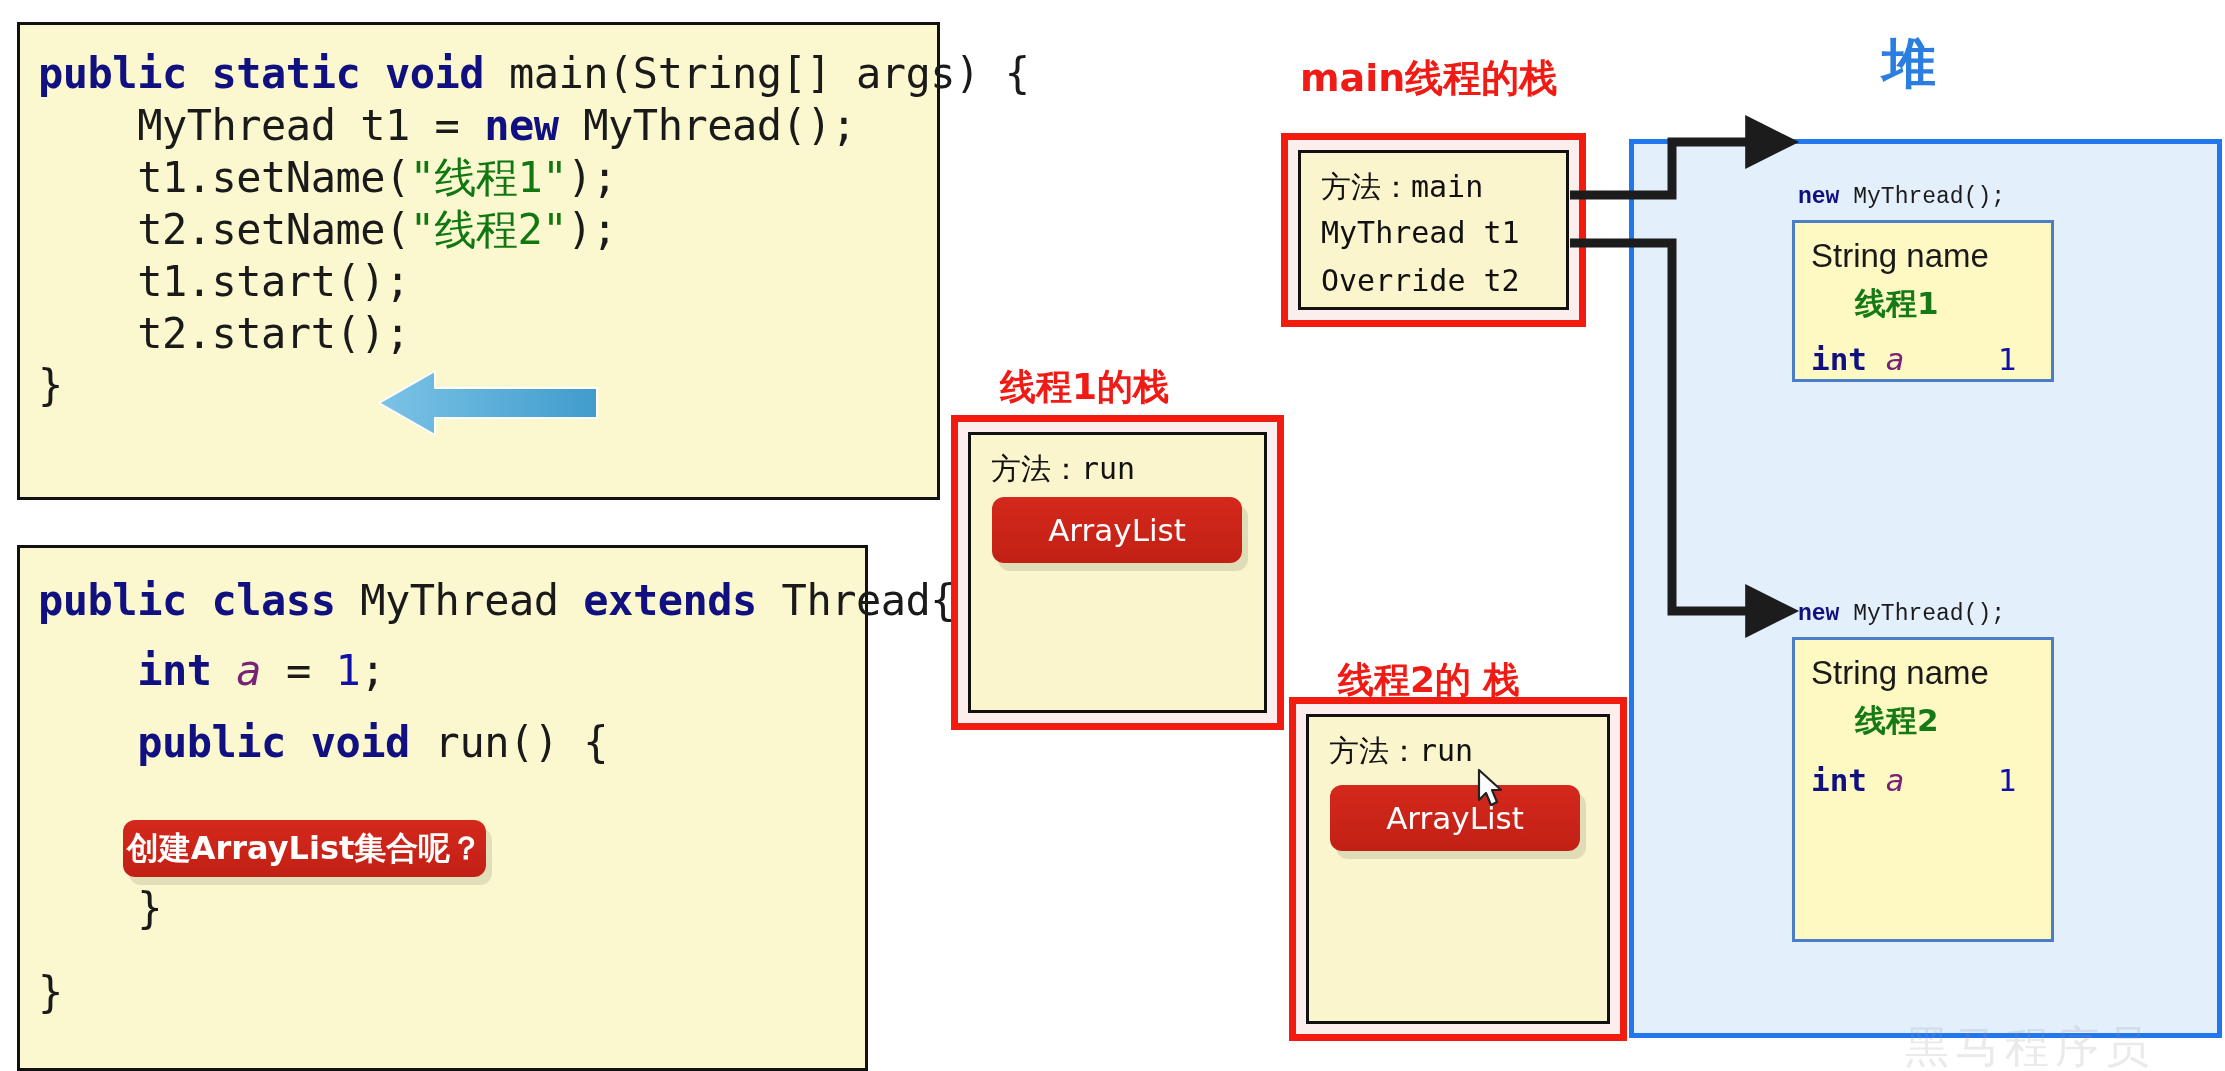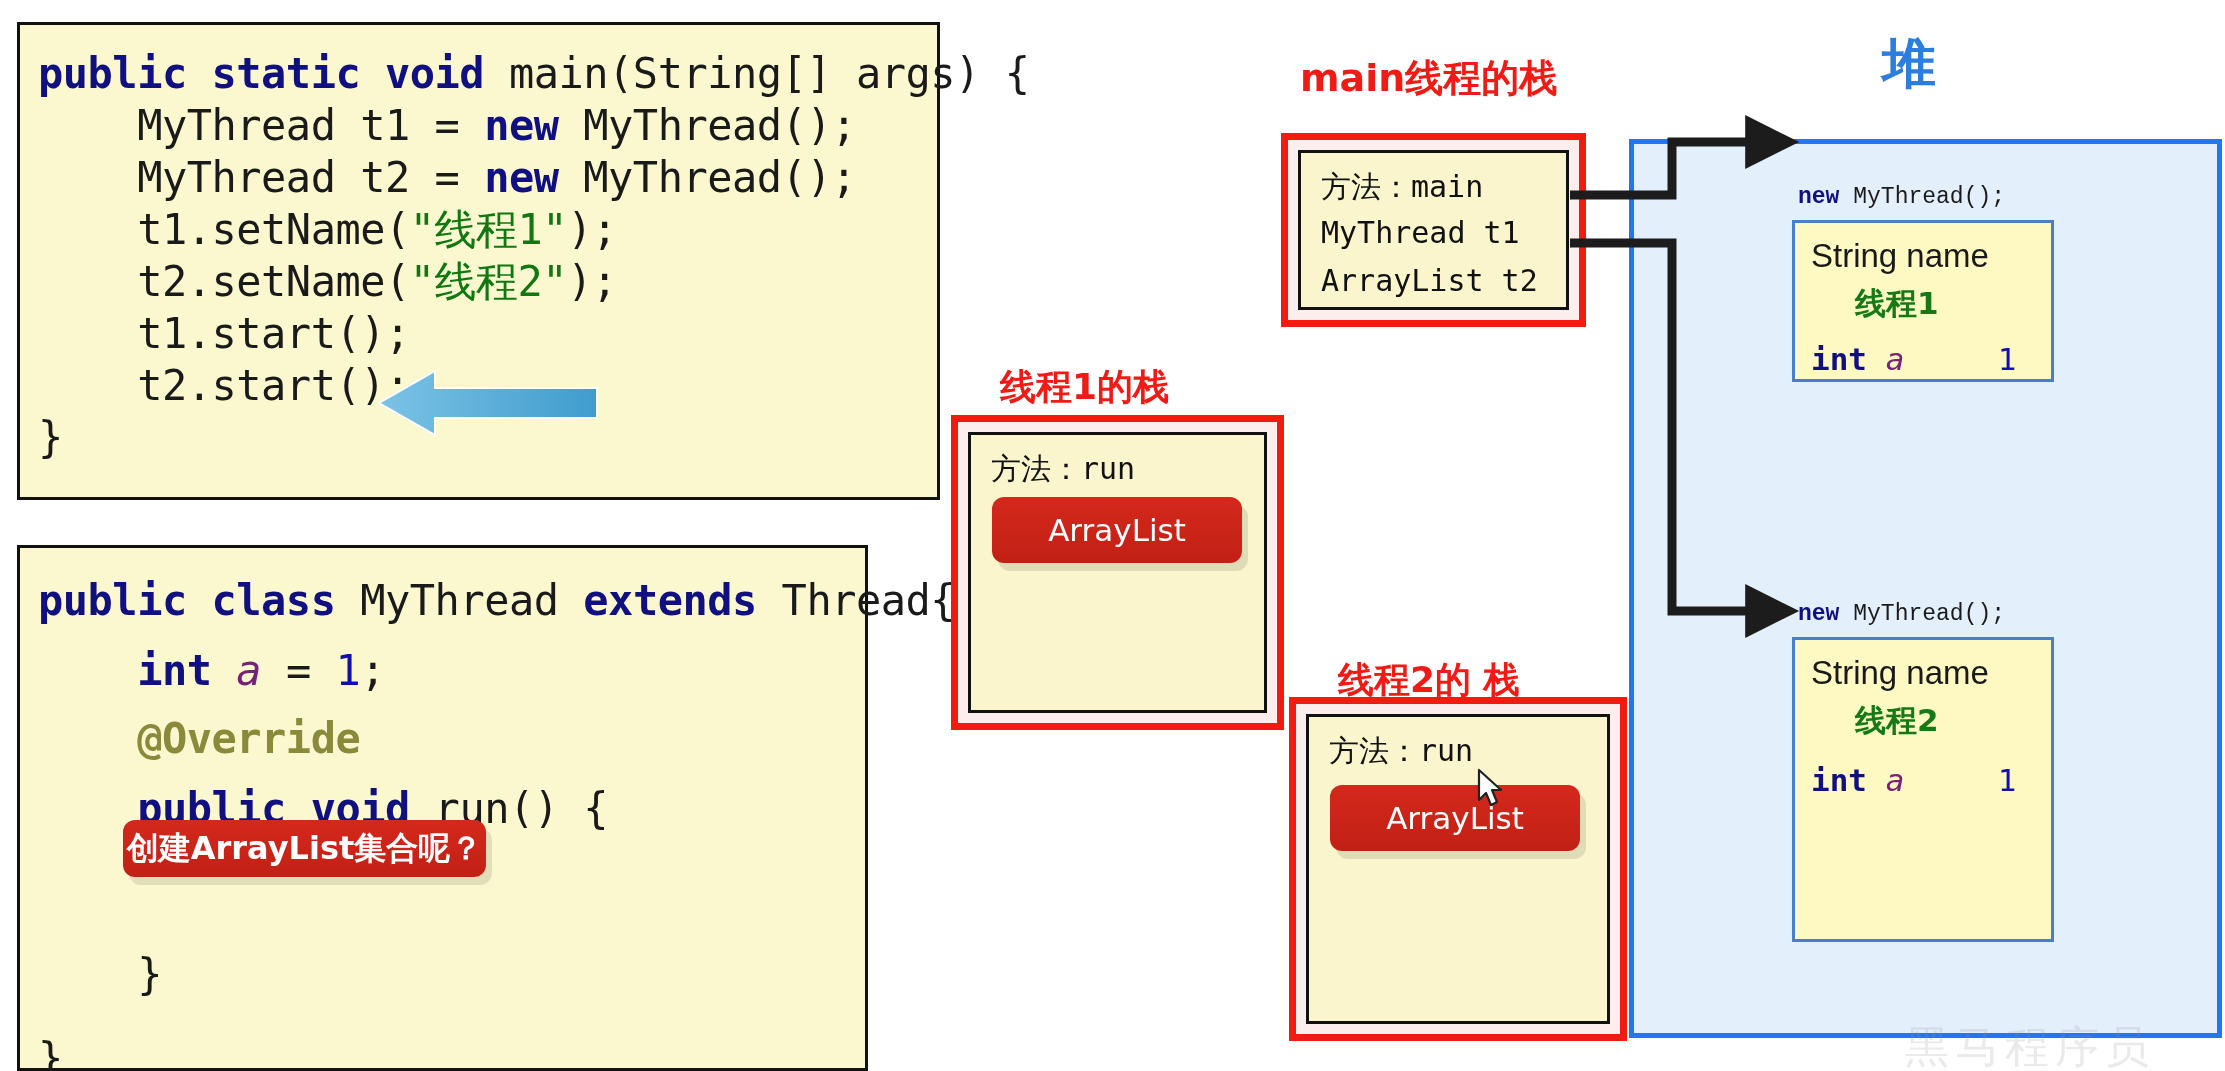--- a/index.html
+++ b/index.html
@@ -166,21 +166,20 @@
 </style>
 </head>
 <body>
 
 <div id="stage">
 
   <div class="code-box" style="left:17px; top:22px; width:923px; height:478px;">
     <div style="position:absolute; left:18px; top:20px;">
       <div class="code-line" style="height:40px; padding-top:8px;"><span class="kw">public static void </span><span>main(String[] args) {</span></div>
       <div class="code-line" style="height:40px; padding-top:12px;"><span>    MyThread t1 = </span><span class="kw">new</span><span> MyThread();</span></div>
-      <div class="code-line" style="height:40px; padding-top:12px;"><span>    MyThread t2 = </span><span class="kw">new</span><span> MyThread();</span></div>
       <div class="code-line" style="height:40px; padding-top:12px;"><span>    t1.setName(</span><span class="str">"线程1"</span><span>);</span></div>
       <div class="code-line" style="height:40px; padding-top:12px;"><span>    t2.setName(</span><span class="str">"线程2"</span><span>);</span></div>
       <div class="code-line" style="height:40px; padding-top:12px;"><span>    t1.start();</span></div>
       <div class="code-line" style="height:40px; padding-top:12px;"><span>    t2.start();</span></div>
       <div class="code-line" style="height:40px; padding-top:12px;"><span>}</span></div>
     </div>
 
     <svg class="blue-arrow" width="230" height="80" style="left:353px; top:338px;" viewBox="0 0 230 80">
       <defs>
         <linearGradient id="bg1" x1="0" y1="0" x2="1" y2="0">
@@ -189,21 +188,20 @@
         </linearGradient>
       </defs>
       <path d="M6 40 L62 8 L62 25 L224 25 L224 55 L62 55 L62 72 Z" fill="url(#bg1)" stroke="#ffffff" stroke-width="2" stroke-linejoin="round"></path>
     </svg>
   </div>
 
   <div class="code-box" style="left:17px; top:545px; width:851px; height:526px;">
     <div style="position:absolute; left:18px; top:18px;">
       <div class="code-line" style="height:48px; padding-top:14px;"><span class="kw">public class </span><span>MyThread </span><span class="kw">extends</span><span> Thread{</span></div>
       <div class="code-line" style="height:50px; padding-top:22px;"><span>    </span><span class="kw">int</span><span> </span><span class="ital">a</span><span> = </span><span class="num">1</span><span>;</span></div>
-      <div class="code-line" style="height:48px; padding-top:18px;"><span class="ann">    @Override</span></div>
       <div class="code-line" style="height:48px; padding-top:22px;"><span>    </span><span class="kw">public void</span><span> run() {</span></div>
       <div class="code-line" style="height:118px;">&nbsp;</div>
       <div class="code-line" style="height:44px;"><span>    }</span></div>
       <div class="code-line" style="height:44px; padding-top:40px;"><span>}</span></div>
     </div>
 
     <div class="red-pill" style="left:103px; top:272px; width:363px; height:57px; font-size:32px; font-weight:bold;">
       <span>创建ArrayList集合呢？</span>
     </div>
   </div>
@@ -232,21 +230,21 @@
   <div class="heap-obj" style="left:1792px; top:637px; width:262px; height:305px;">
     <div class="obj-field plain" style="left:16px; top:14px;">String name</div>
     <div class="obj-field greenval" style="left:60px; top:60px;">线程2</div>
     <div class="obj-field mono" style="left:16px; top:122px;"><span class="kw">int</span><span> </span><span class="ital">a</span><span>     </span><span class="num">1</span></div>
   </div>
 
   <div class="stack-outer" style="left:1281px; top:133px; width:305px; height:194px;">
     <div class="stack-inner">
       <div class="frame-label" style="left:20px; top:14px;text-align:right;">方法：main</div>
       <div class="frame-var" style="left:20px; top:62px;">MyThread t1</div>
-      <div class="frame-var" style="left:20px; top:110px;">ArrayList t2</div>
+      <div class="frame-var" style="left:20px; top:110px;">Override t2</div>
     </div>
   </div>
 
   <div class="stack-outer" style="left:951px; top:415px; width:333px; height:315px;">
     <div class="stack-inner">
       <div class="frame-label" style="left:20px; top:14px;">方法：run</div>
       <div class="red-pill" style="left:21px; top:62px; width:250px; height:66px; font-size:31px;">
         <span>ArrayList</span>
       </div>
     </div>

